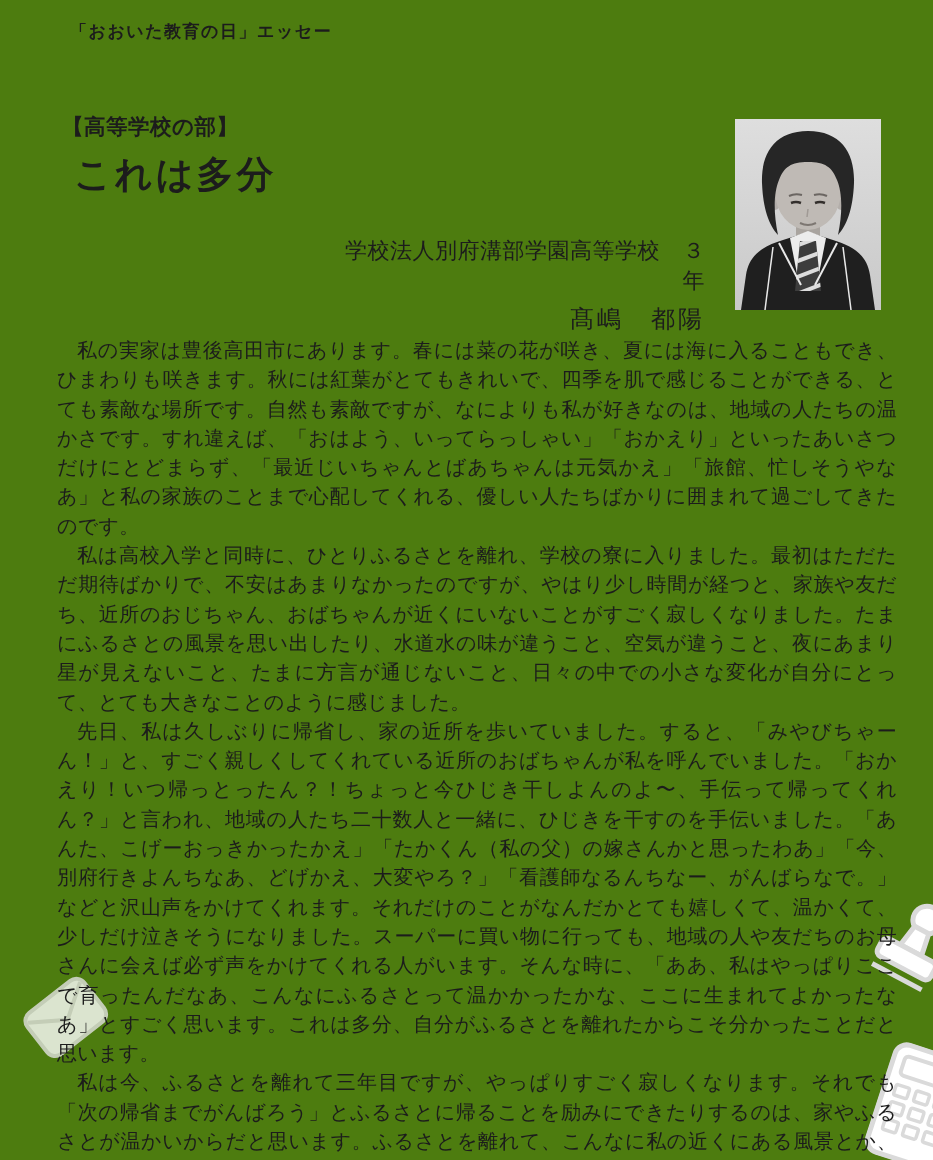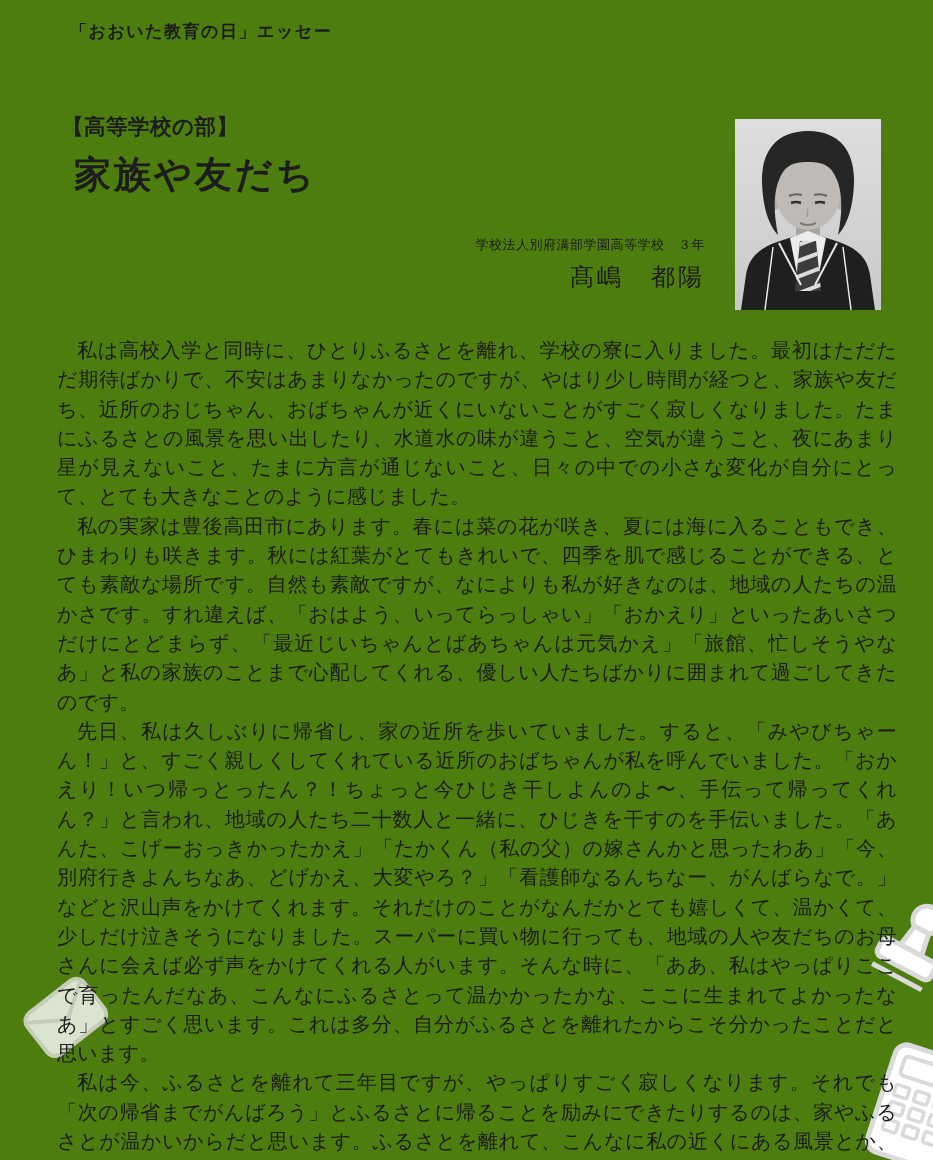--- a/index.html
+++ b/index.html
@@ -26,21 +26,21 @@
   }
   .essay-title {
     position:absolute; left:74px; top:150px;
     font-size:37px; font-weight:bold; letter-spacing:3px;
     z-index:2;
   }
   .byline {
     position:absolute; left:330px; top:236px; width:375px;
     text-align:right; z-index:2;
   }
-  .school-line { font-size:13px; letter-spacing:0.5px; }
+  .school-line { font-size:22px; letter-spacing:0.5px; }
   .author-name { font-size:24px; margin-top:7px; letter-spacing:3px; }
 
   .photo-frame {
     position:absolute; left:735px; top:119px;
     width:146px; height:191px; z-index:2;
   }
   .photo-frame svg { display:block; }
 
   .essay-body {
     position:absolute; left:57px; top:336px; width:840px;
@@ -60,21 +60,21 @@
 <body>
 
 <div class="page">
 
   <div class="header-label sans">「おおいた教育の日」エッセー</div>
 
   <div class="award-line sans">
     <span>【高等学校の部】</span>
   </div>
 
-  <div class="essay-title sans">家族や友だち</div>
+  <div class="essay-title sans">これは多分</div>
 
   <div class="byline">
     <div class="school-line">学校法人別府溝部学園高等学校　３年</div>
     <div class="author-name">髙嶋　都陽</div>
   </div>
 
   <div class="photo-frame">
     <svg width="146" height="191" viewBox="0 0 146 191" xmlns="http://www.w3.org/2000/svg">
       <defs>
         <linearGradient id="bg" x1="0" y1="0" x2="0" y2="1">
@@ -119,22 +119,22 @@
       <path d="M56 84 Q61 82 66 84" stroke="#332f2c" stroke-width="2.5" fill="none"></path>
       <path d="M80 84 Q85 82 90 84" stroke="#332f2c" stroke-width="2.5" fill="none"></path>
 
       <path d="M73 90 L72 98" stroke="#a09a95" stroke-width="1.5" fill="none"></path>
 
       <path d="M65 104 Q73 108 81 104" stroke="#7d7772" stroke-width="2" fill="none"></path>
     </svg>
   </div>
 
   <div class="essay-body">
+    <p>私の実家は豊後高田市にあります。春には菜の花が咲き、夏には海に入ることもでき、ひまわりも咲きます。秋には紅葉がとてもきれいで、四季を肌で感じることができる、とても素敵な場所です。自然も素敵ですが、なによりも私が好きなのは、地域の人たちの温かさです。すれ違えば、「おはよう、いってらっしゃい」「おかえり」といったあいさつだけにとどまらず、「最近じいちゃんとばあちゃんは元気かえ」「旅館、忙しそうやなあ」と私の家族のことまで心配してくれる、優しい人たちばかりに囲まれて過ごしてきたのです。</p>
     <p>私は高校入学と同時に、ひとりふるさとを離れ、学校の寮に入りました。最初はただただ期待ばかりで、不安はあまりなかったのですが、やはり少し時間が経つと、家族や友だち、近所のおじちゃん、おばちゃんが近くにいないことがすごく寂しくなりました。たまにふるさとの風景を思い出したり、水道水の味が違うこと、空気が違うこと、夜にあまり星が見えないこと、たまに方言が通じないこと、日々の中での小さな変化が自分にとって、とても大きなことのように感じました。</p>
-    <p>私の実家は豊後高田市にあります。春には菜の花が咲き、夏には海に入ることもでき、ひまわりも咲きます。秋には紅葉がとてもきれいで、四季を肌で感じることができる、とても素敵な場所です。自然も素敵ですが、なによりも私が好きなのは、地域の人たちの温かさです。すれ違えば、「おはよう、いってらっしゃい」「おかえり」といったあいさつだけにとどまらず、「最近じいちゃんとばあちゃんは元気かえ」「旅館、忙しそうやなあ」と私の家族のことまで心配してくれる、優しい人たちばかりに囲まれて過ごしてきたのです。</p>
     <p>先日、私は久しぶりに帰省し、家の近所を歩いていました。すると、「みやびちゃーん！」と、すごく親しくしてくれている近所のおばちゃんが私を呼んでいました。「おかえり！いつ帰っとったん？！ちょっと今ひじき干しよんのよ〜、手伝って帰ってくれん？」と言われ、地域の人たち二十数人と一緒に、ひじきを干すのを手伝いました。「あんた、こげーおっきかったかえ」「たかくん（私の父）の嫁さんかと思ったわあ」「今、別府行きよんちなあ、どげかえ、大変やろ？」「看護師なるんちなー、がんばらなで。」などと沢山声をかけてくれます。それだけのことがなんだかとても嬉しくて、温かくて、少しだけ泣きそうになりました。スーパーに買い物に行っても、地域の人や友だちのお母さんに会えば必ず声をかけてくれる人がいます。そんな時に、「ああ、私はやっぱりここで育ったんだなあ、こんなにふるさとって温かかったかな、ここに生まれてよかったなあ」とすごく思います。これは多分、自分がふるさとを離れたからこそ分かったことだと思います。</p>
     <p>私は今、ふるさとを離れて三年目ですが、やっぱりすごく寂しくなります。それでも「次の帰省までがんばろう」とふるさとに帰ることを励みにできたりするのは、家やふるさとが温かいからだと思います。ふるさとを離れて、こんなに私の近くにある風景とか、人とか、環境が私を支えてくれていることを初めて知りました。そんなふるさとを、今まで以上に大切にしたいし、地域の人たちともっともっと今のうちに話したい、と思うようになりました。私はここに生まれたことを誇りに思いたい、と思います。</p>
 
   </div>
 
   <div class="decoration deco-envelope">
     <svg width="78" height="58" viewBox="0 0 78 58" xmlns="http://www.w3.org/2000/svg">
       <rect x="3" y="3" width="72" height="52" rx="10" fill="#ffffff" stroke="#e2e2e2" stroke-width="4"></rect>
       <path d="M6 10 L39 32 L72 10" fill="none" stroke="#e2e2e2" stroke-width="4"></path>
     </svg>

